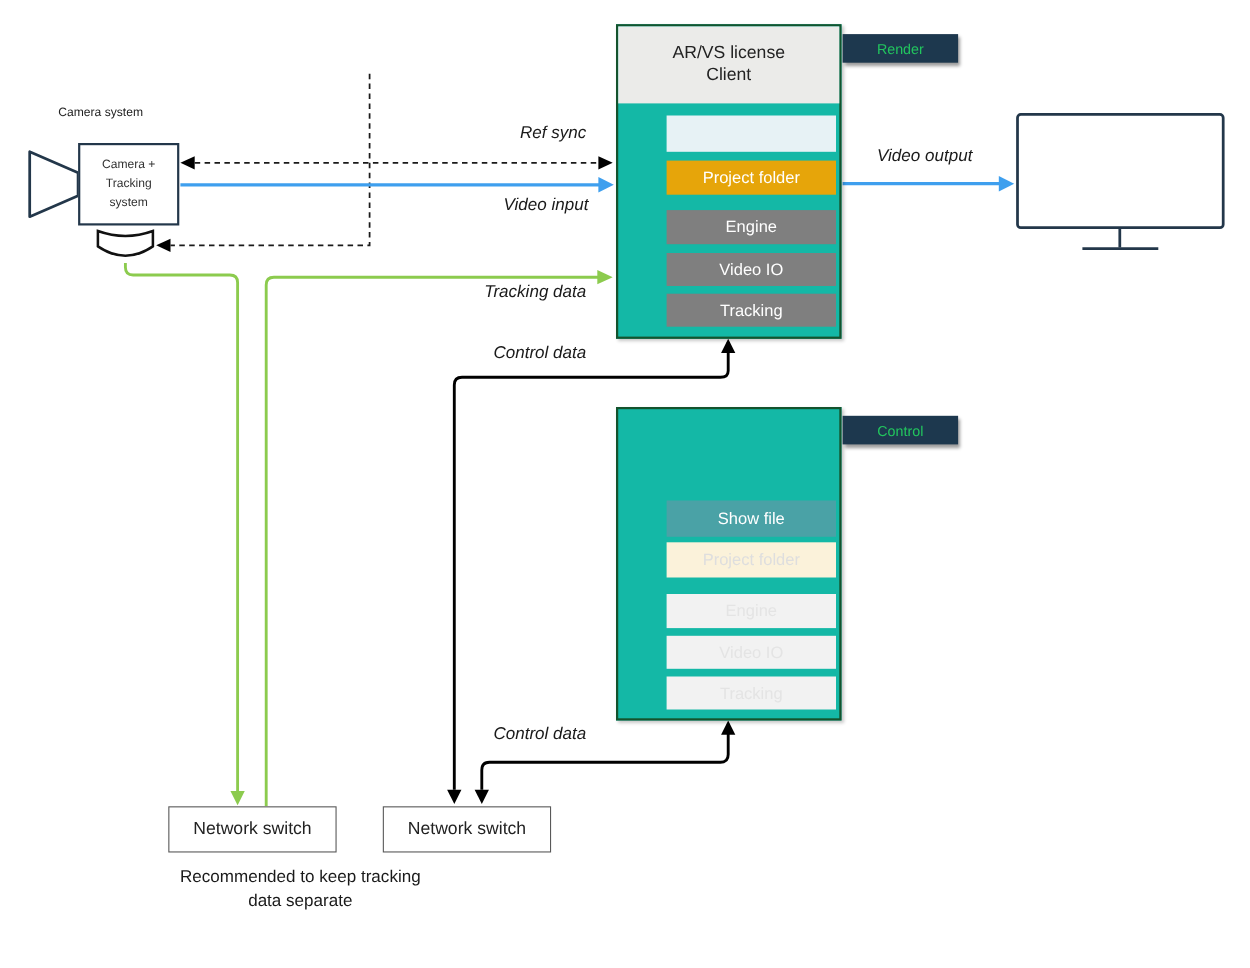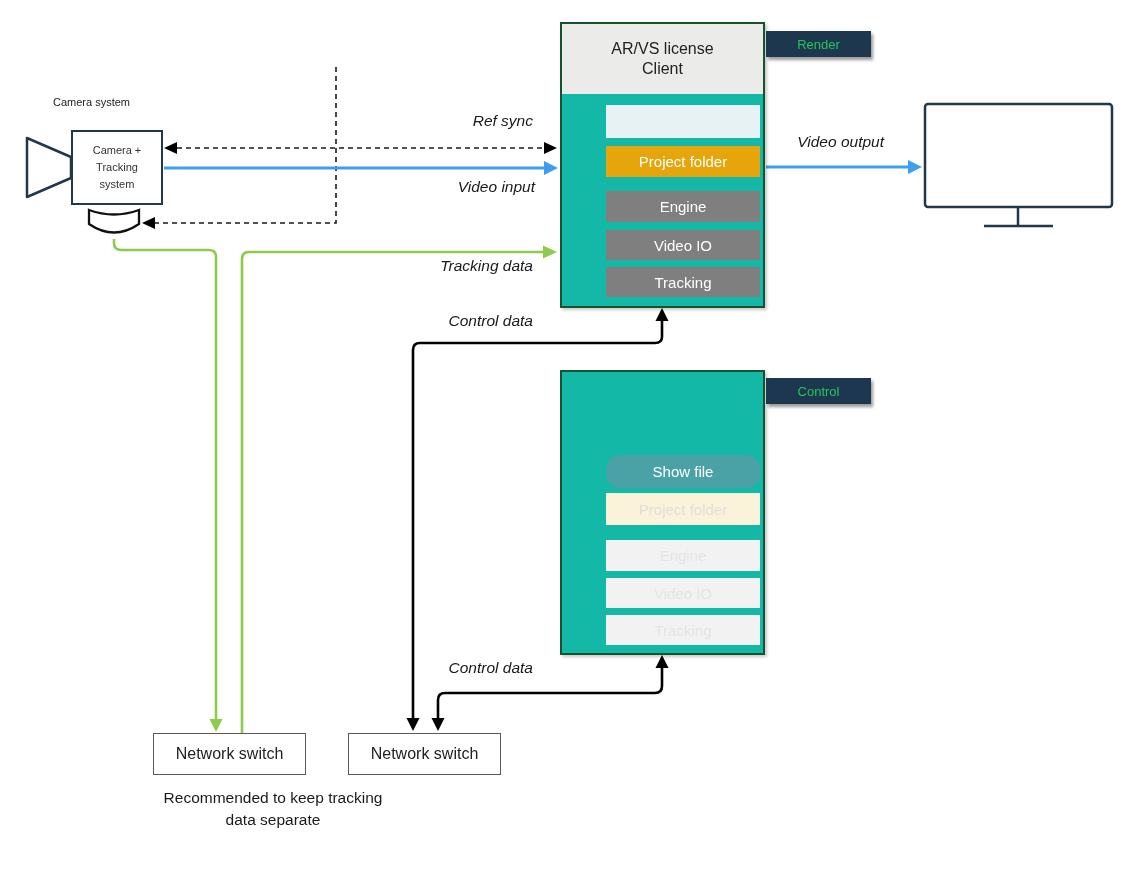--- a/index.html
+++ b/index.html
@@ -135,21 +135,21 @@
     </div>
     <div class="row row-empty" style="top:81px;height:33px;"></div>
     <div class="row row-orange" style="top:122px;height:31px;">Project folder</div>
     <div class="row row-gray" style="top:167px;height:31px;">Engine</div>
     <div class="row row-gray" style="top:206px;height:30px;">Video IO</div>
     <div class="row row-gray" style="top:243px;height:30px;">Tracking</div>
   </div>
   <div class="abs tag" style="left:766px;top:31px;width:105px;height:26px;">Render</div>
 
   <div class="abs device" style="left:560px;top:370px;width:205px;height:285px;">
-    <div class="row row-teal" style="top:83px;height:33px;border-radius:14px;">Show file</div>
+    <div class="row row-teal" style="top:83px;height:33px;">Show file</div>
     <div class="row row-cream" style="top:121px;height:32px;">Project folder</div>
     <div class="row row-faded" style="top:168px;height:31px;">Engine</div>
     <div class="row row-faded" style="top:206px;height:30px;">Video IO</div>
     <div class="row row-faded" style="top:243px;height:30px;">Tracking</div>
   </div>
   <div class="abs tag" style="left:766px;top:378px;width:105px;height:26px;">Control</div>
 
   <div class="abs box" style="left:153px;top:733px;width:153px;height:42px;">
     <span>Network switch</span>
   </div>

